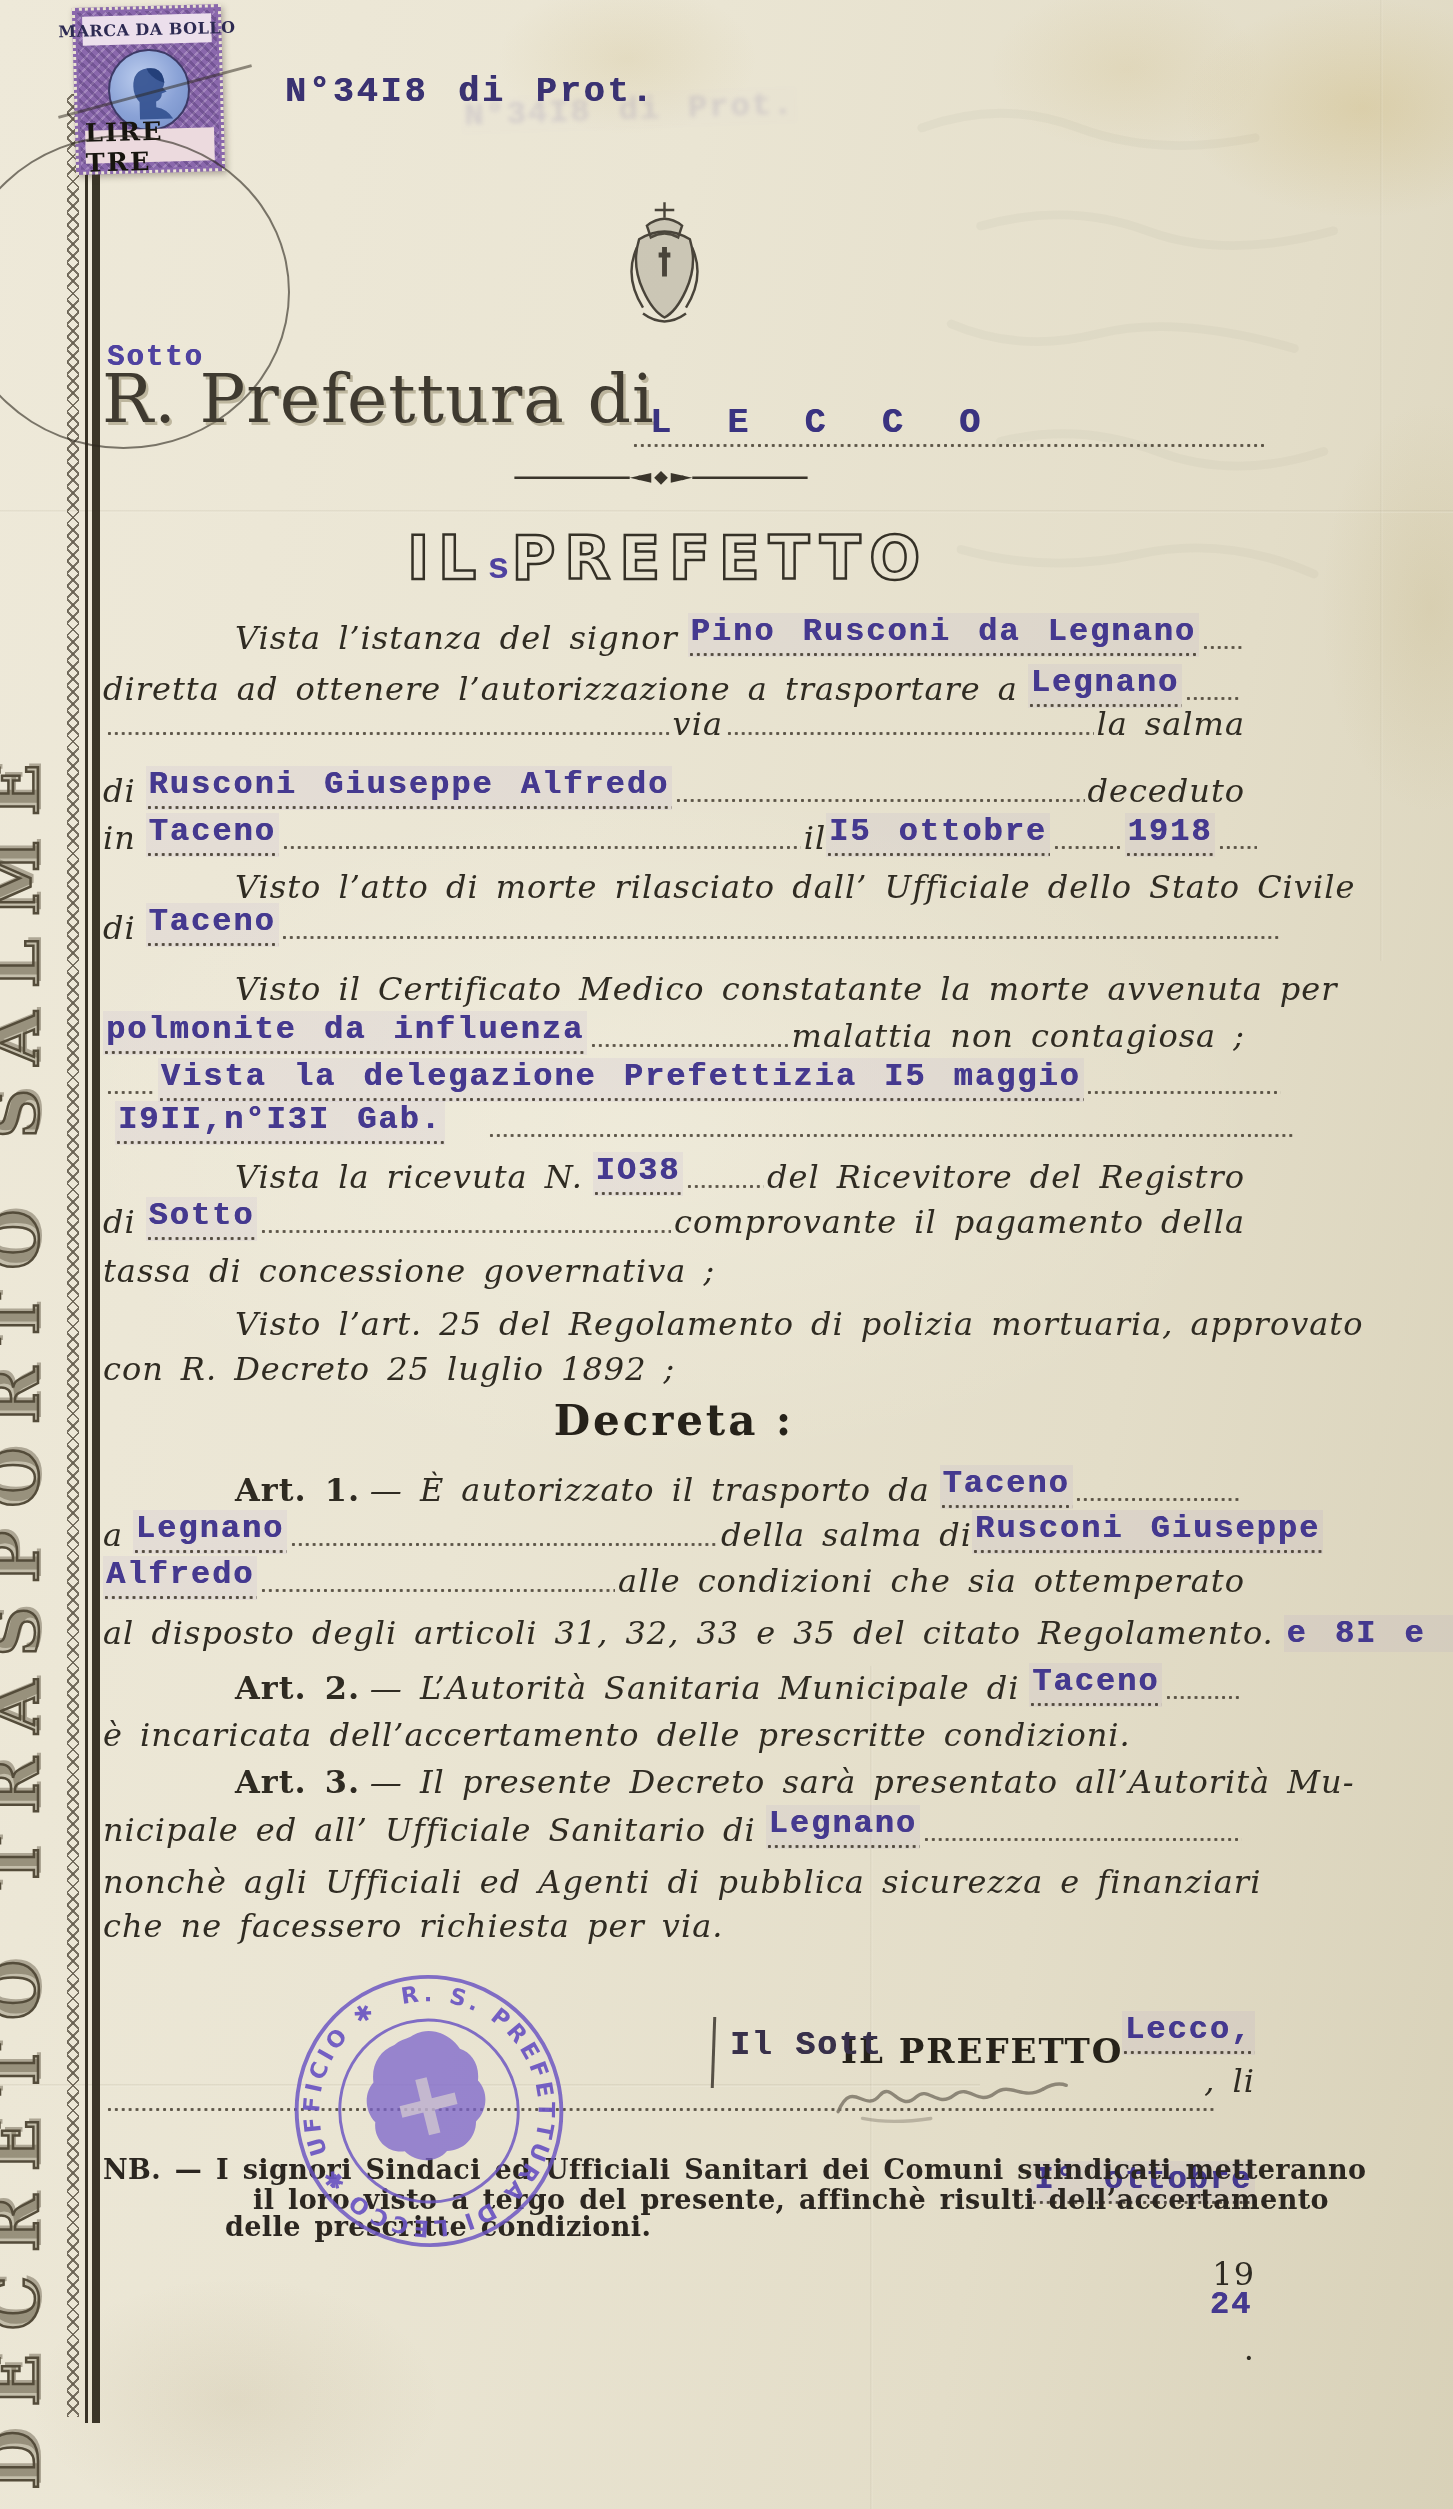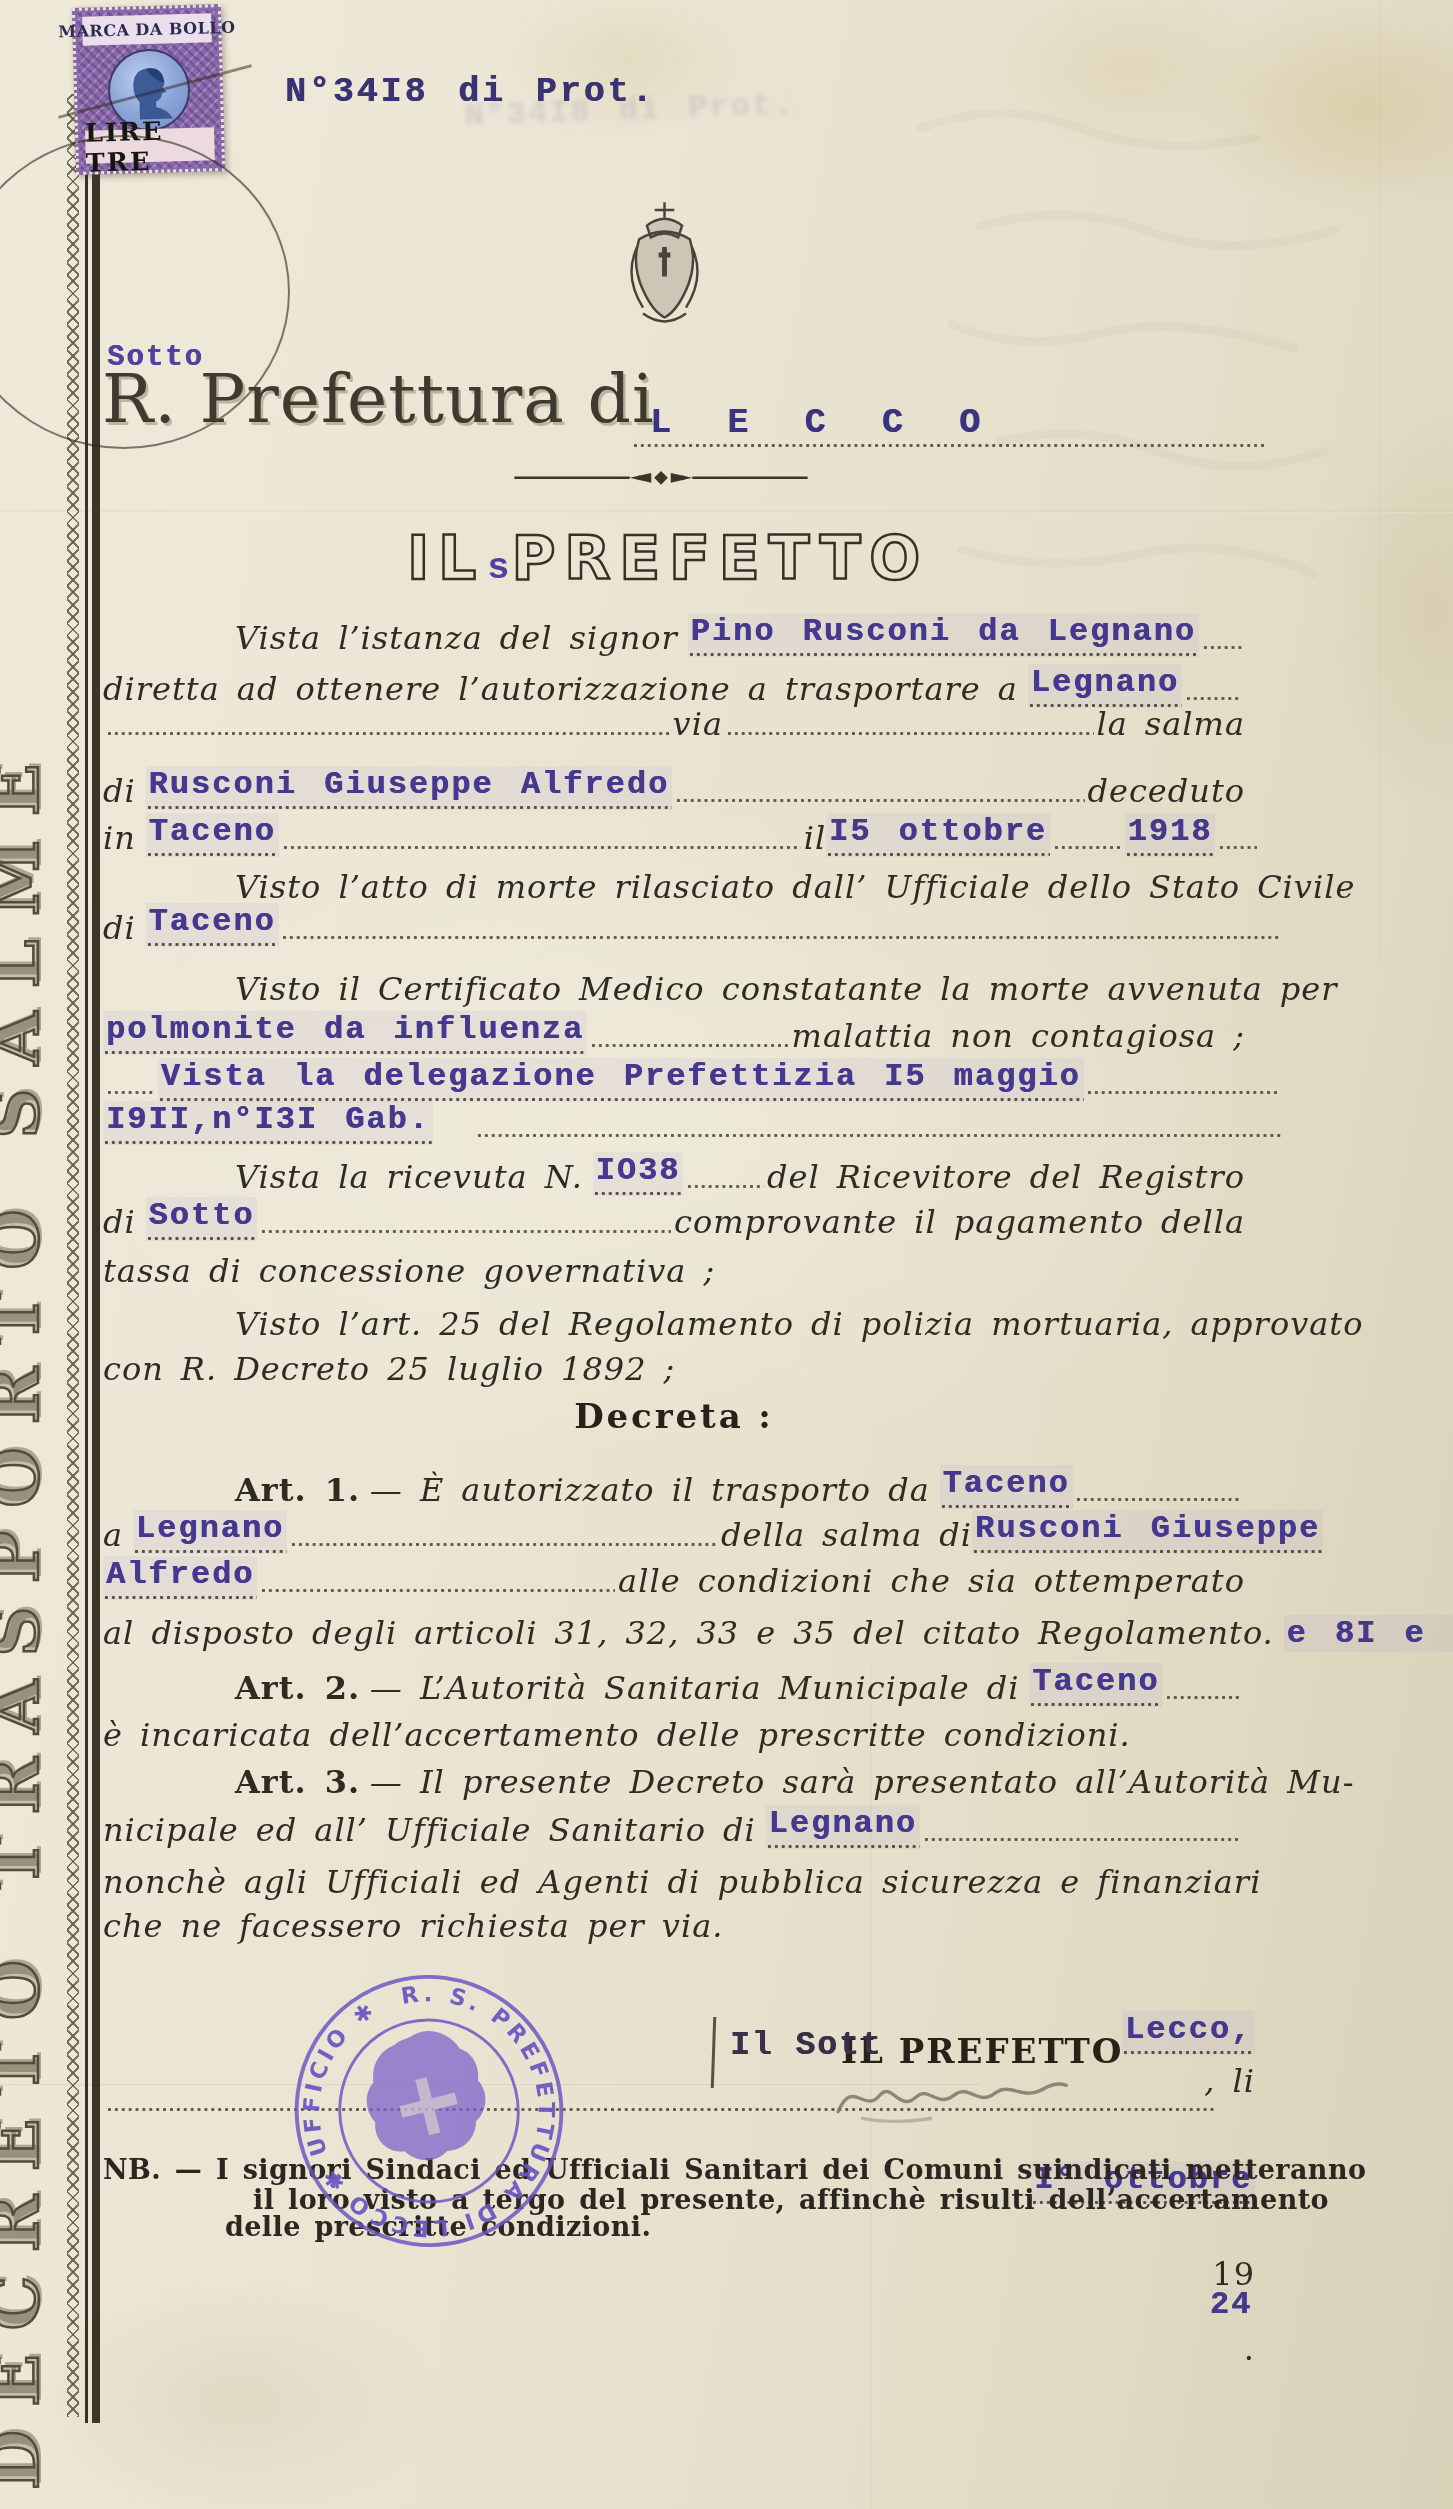--- a/index.html
+++ b/index.html
@@ -83,21 +83,21 @@
   
   .row{
     position:absolute; display:flex; align-items:flex-end; white-space:nowrap;
     font-family:"DejaVu Serif",serif; font-style:italic; font-size:32px;
     letter-spacing:1px; word-spacing:5.9px; color:#2f2b22; height:47px;
   }
   .row .pre{margin-right:9.8px;}
   .artlbl{font-style:normal; font-weight:bold; margin-right:9.8px;}
   .roman{font-style:normal;}
   .decreta{position:absolute; left:103px; top:1396px; width:1142px; text-align:center;
-    font-style:normal; font-weight:bold; font-size:34px; letter-spacing:2.9px; color:#26221a;
+    font-style:normal; font-weight:bold; font-size:42px; letter-spacing:2.9px; color:#26221a;
     font-family:"DejaVu Serif",serif;}
   
   .prot{position:absolute; left:282px; top:65px;}
   .prot .tw{font-size:35px; letter-spacing:2.9px; color:#3a3272; background:none;}
   .ghost-prot{position:absolute; left:461px; top:82px; filter:blur(2px); opacity:.12; transform:rotate(-2deg);}
   .sotto{position:absolute; left:104px; top:327px;}
   .sotto .tw{font-size:29px; background:none; color:#4f42a0;}
   .masthead{position:absolute; left:102px; top:359px; font-size:68px; font-style:normal;
     font-family:"DejaVu Serif",serif; color:#3f3a30; letter-spacing:1px;
     text-shadow:2.5px 2.5px 0 rgba(150,140,112,.55); white-space:nowrap;}
@@ -267,21 +267,21 @@
     <span class="dots"></span>
     <span>malattia non contagiosa ;</span>
   </div>
 
   <div class="row" style="left:103px;top:1055px;width:1181px;">
     <span class="dots" style="flex:0 0 49px;"></span>
     <span class="tw dotline">Vista la delegazione Prefettizia I5 maggio</span>
     <span class="dots"></span>
   </div>
 
-  <div class="row" style="left:103px;top:1098px;width:1181px;gap:40px;">
+  <div class="row" style="left:115px;top:1098px;width:1181px;gap:40px;">
     <span class="tw dotline">I9II,n°I3I Gab.</span>
     <span class="dots"></span>
   </div>
 
   <div class="row" style="left:235px;top:1149px;width:1010px;">
     <span class="pre">Vista la ricevuta N.</span>
     <span class="tw dotline">IO38</span>
     <span class="dots"></span>
     <span>del Ricevitore del Registro</span>
   </div>

